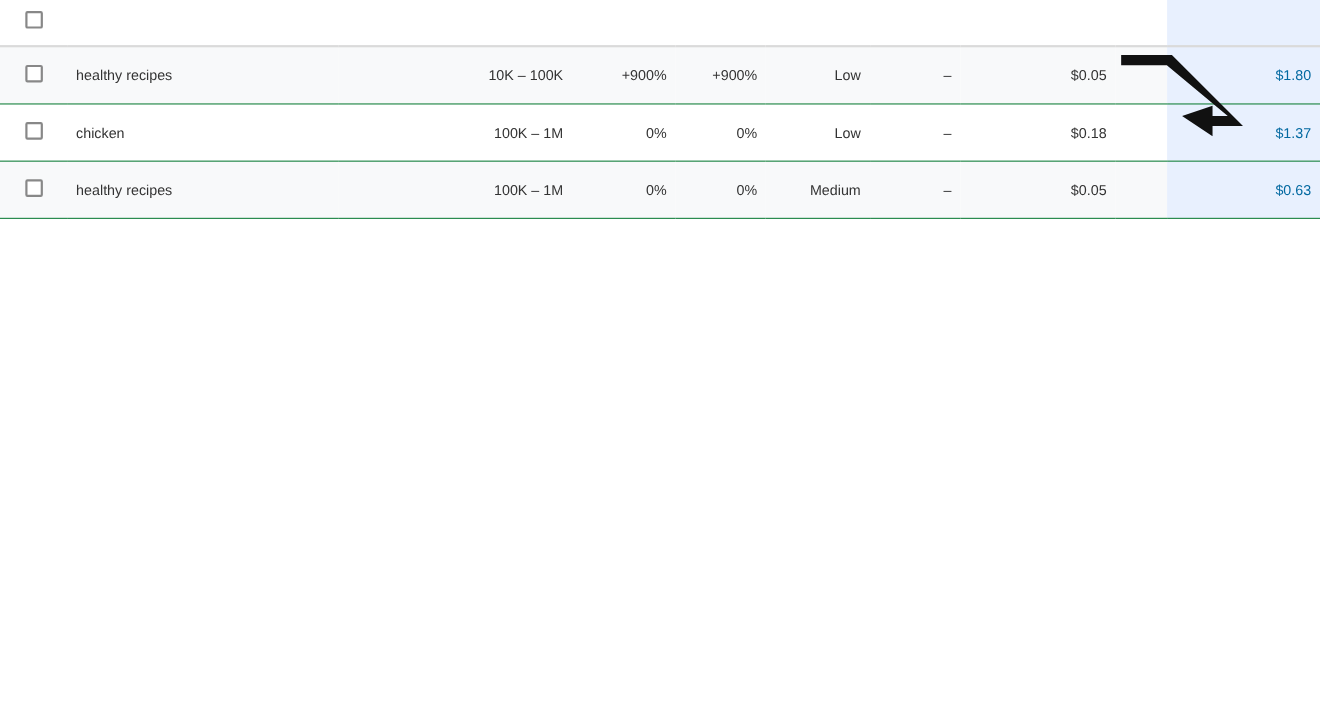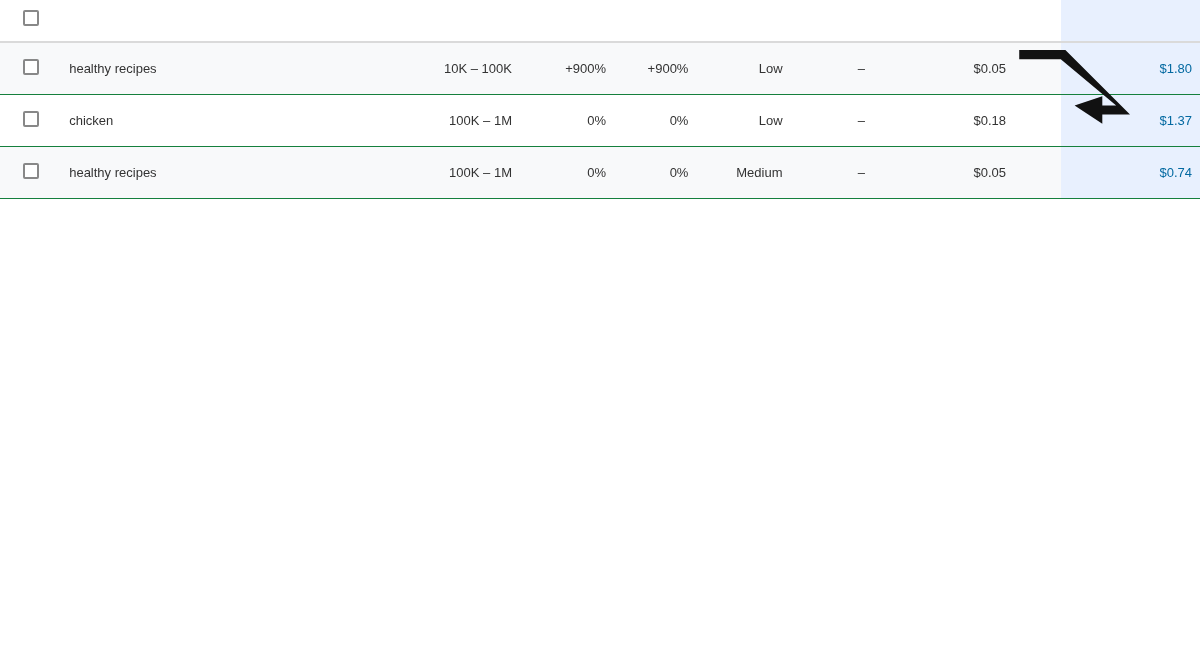--- a/index.html
+++ b/index.html
@@ -178,17 +178,17 @@
         <tr>
           <td class="checkbox-cell align-left"><span class="checkbox"></span></td>
           <td class="align-left">healthy recipes</td>
           <td>100K – 1M</td>
           <td>0%</td>
           <td>0%</td>
           <td>Medium</td>
           <td>–</td>
           <td>$0.05</td>
           <td></td>
-          <td class="tophigh-cell">$0.74</td>
+          <td class="tophigh-cell">$0.63</td>
         </tr>
       </tbody>
   </table>
 </div>
 
 </body></html>

